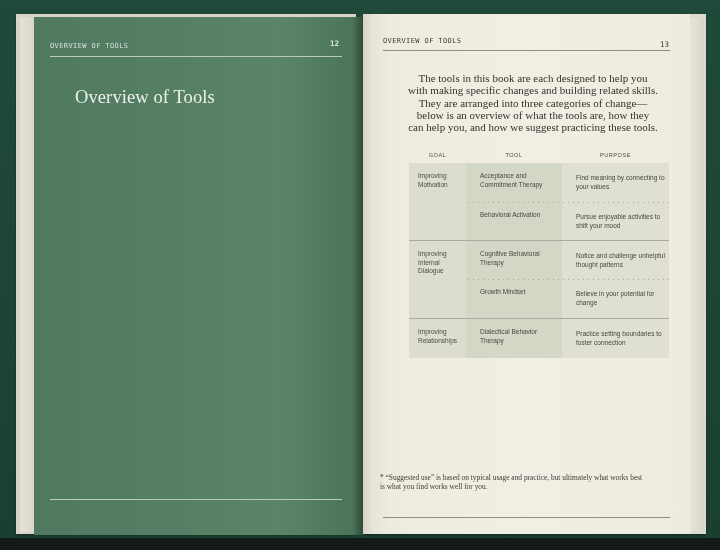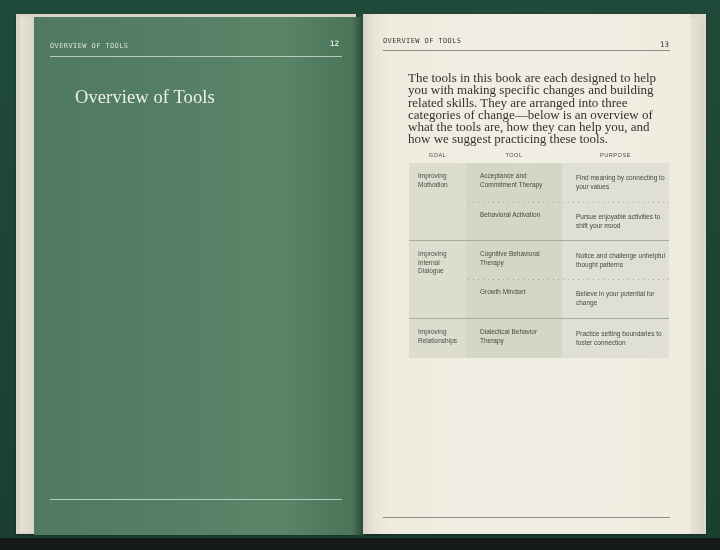--- a/index.html
+++ b/index.html
@@ -82,21 +82,21 @@
       position: absolute; left: 20px; right: 20px; top: 36px; height: 1px;
       background: #8f8e84;
     }
     .page-right .rule-bottom {
       position: absolute; left: 20px; right: 20px; top: 503px; height: 1px;
       background: #8f8e84;
     }
     .intro {
       position: absolute; left: 45px; top: 58px; width: 250px;
       font-family: "Liberation Serif", serif;
-      font-size: 13px; line-height: 12.3px; color: #33332d;
+      font-size: 11px; line-height: 12.3px; color: #33332d; text-align: center;
     }
     .footnote {
       position: absolute; left: 17px; top: 459px; width: 265px;
       font-family: "Liberation Serif", serif;
       font-size: 7.4px; line-height: 9.2px; color: #3d3d36;
     }
     
     .tbl {
       position: absolute; left: 409px; top: 146px; width: 260px;
     }
@@ -157,20 +157,21 @@
   <div class="chapter-title">Overview of Tools</div>
   <div class="rule-bottom"></div>
   <div class="gutter"></div>
 </div>
 
 <div class="page-right">
   <div class="running-head">OVERVIEW OF TOOLS</div>
   <div class="page-num">13</div>
   <div class="rule-top"></div>
   <p class="intro">The tools in this book are each designed to help you with making specific changes and building related skills. They are arranged into three categories of change—below is an overview of what the tools are, how they can help you, and how we suggest practicing these tools.</p>
+  <p class="footnote">* “Suggested use” is based on typical usage and practice, but ultimately what works best is what you find works well for you.</p>
   <div class="rule-bottom"></div>
 </div>
 
 <div class="tbl">
   <div class="tbl-head">
     <div class="th c-goal">GOAL</div>
     <div class="th c-tool">TOOL</div>
     <div class="th c-purp">PURPOSE</div>
   </div>
 

